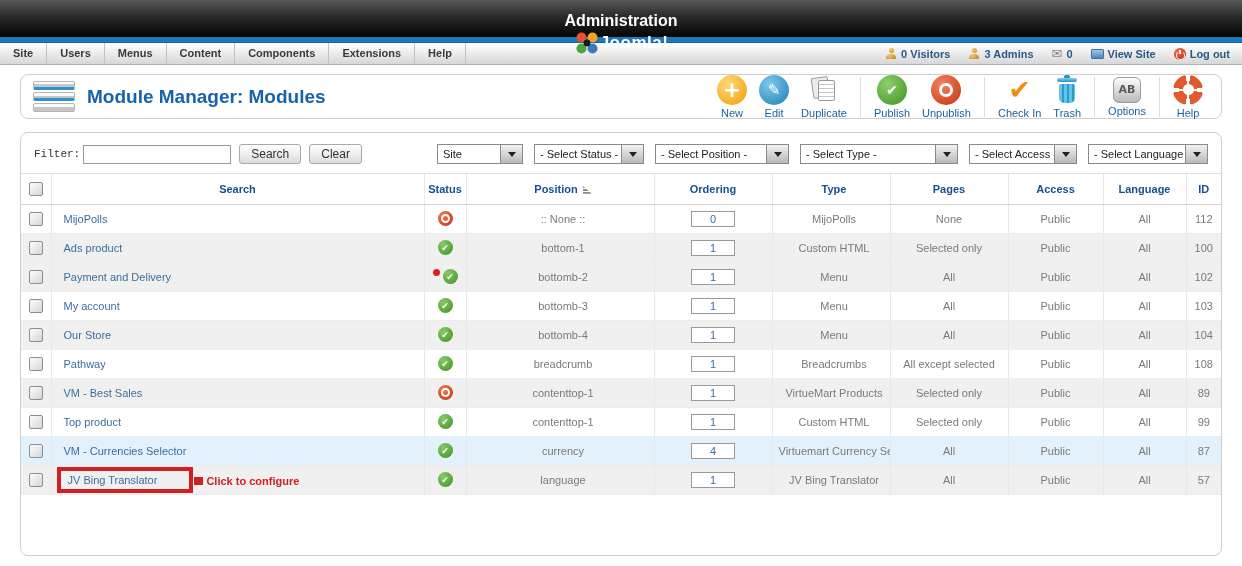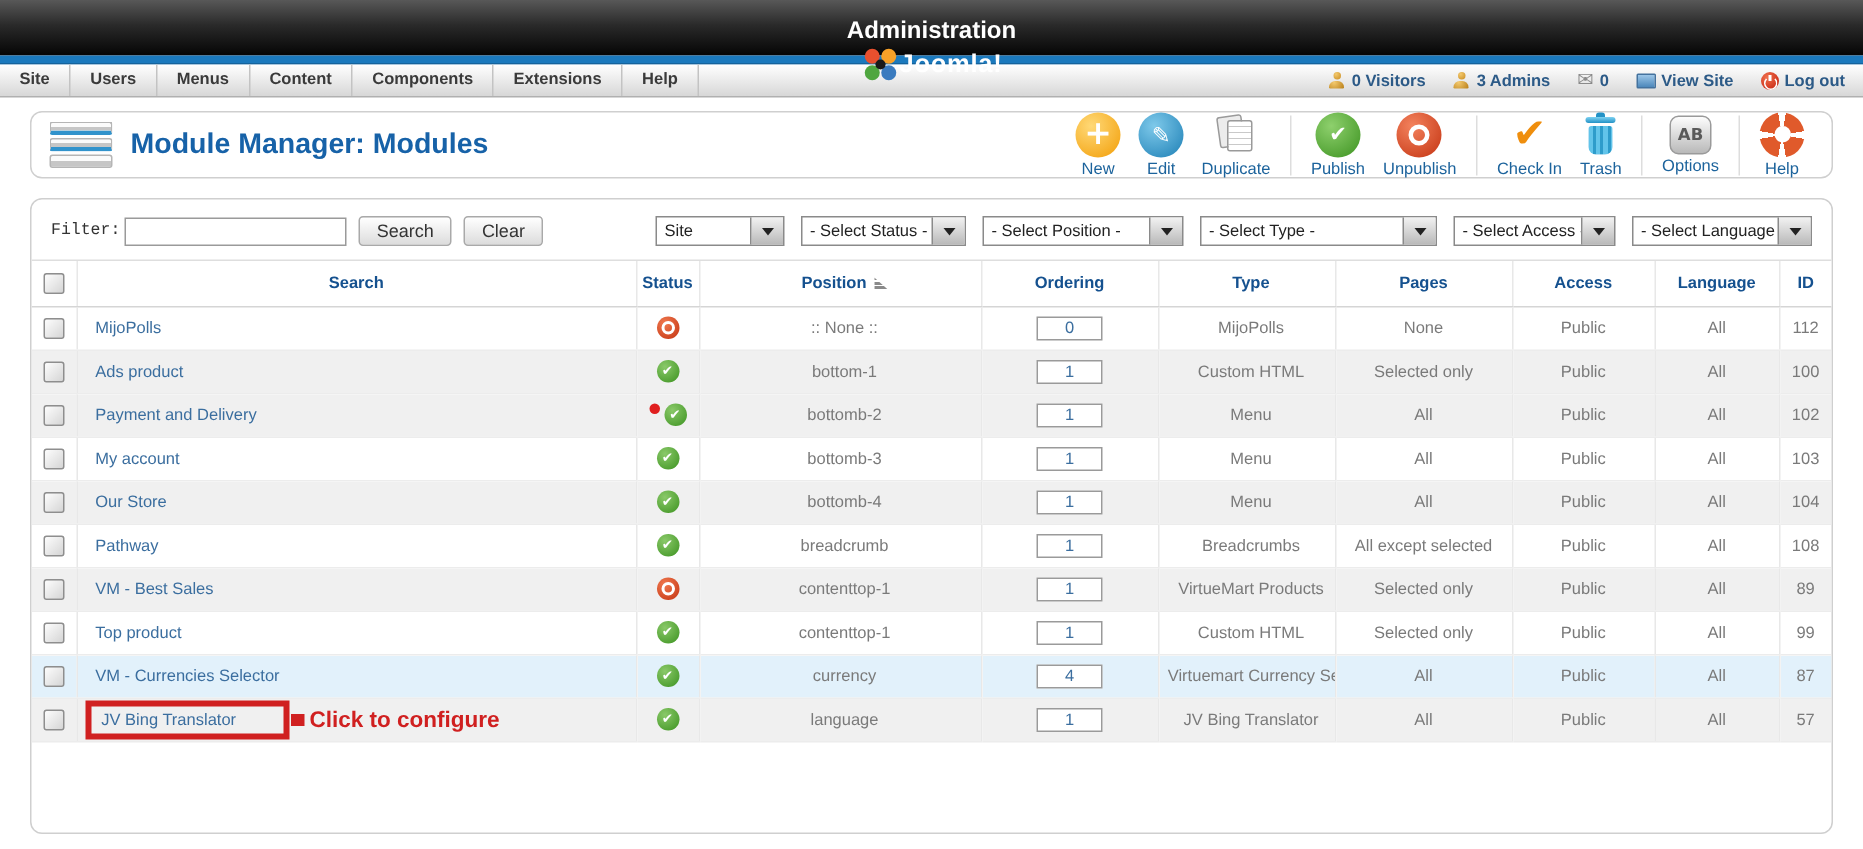--- a/index.html
+++ b/index.html
@@ -121,21 +121,21 @@
   .red-flag { width:7px; height:7px; border-radius:50%; background:#e01f1f; margin-bottom:8px; }
   .order-input { width:44px; height:16px; border:1px solid #9a9a9a; font-size:11px;
     text-align:center; color:#3b6e9f; background:#fff; }
   .sort-icon { display:inline-block; width:9px; height:8px; margin-left:5px; vertical-align:middle;
     background:repeating-linear-gradient(#8a8a8a 0 2px,transparent 2px 3px);
     clip-path:polygon(0 0,100% 100%,0 100%); }
   
   .red-box { display:inline-block; border:4px solid #d02020; padding:3px 32px 3px 7px; margin-left:-7px; }
   .red-connector { display:inline-block; width:9px; height:8px; background:#d02020;
     vertical-align:middle; margin:0 3px 0 1px; }
-  .annotation-text { color:#d02020; font-weight:bold; font-size:15px; vertical-align:middle; }
+  .annotation-text { color:#d02020; font-weight:bold; font-size:11px; vertical-align:middle; }
 
   
   .joomla-star { width:26px; height:26px; }
 </style>
 </head>
 <body>
 
 <div class="topbar">
   <div class="topbar-title">Administration</div>
   <div class="logo">

